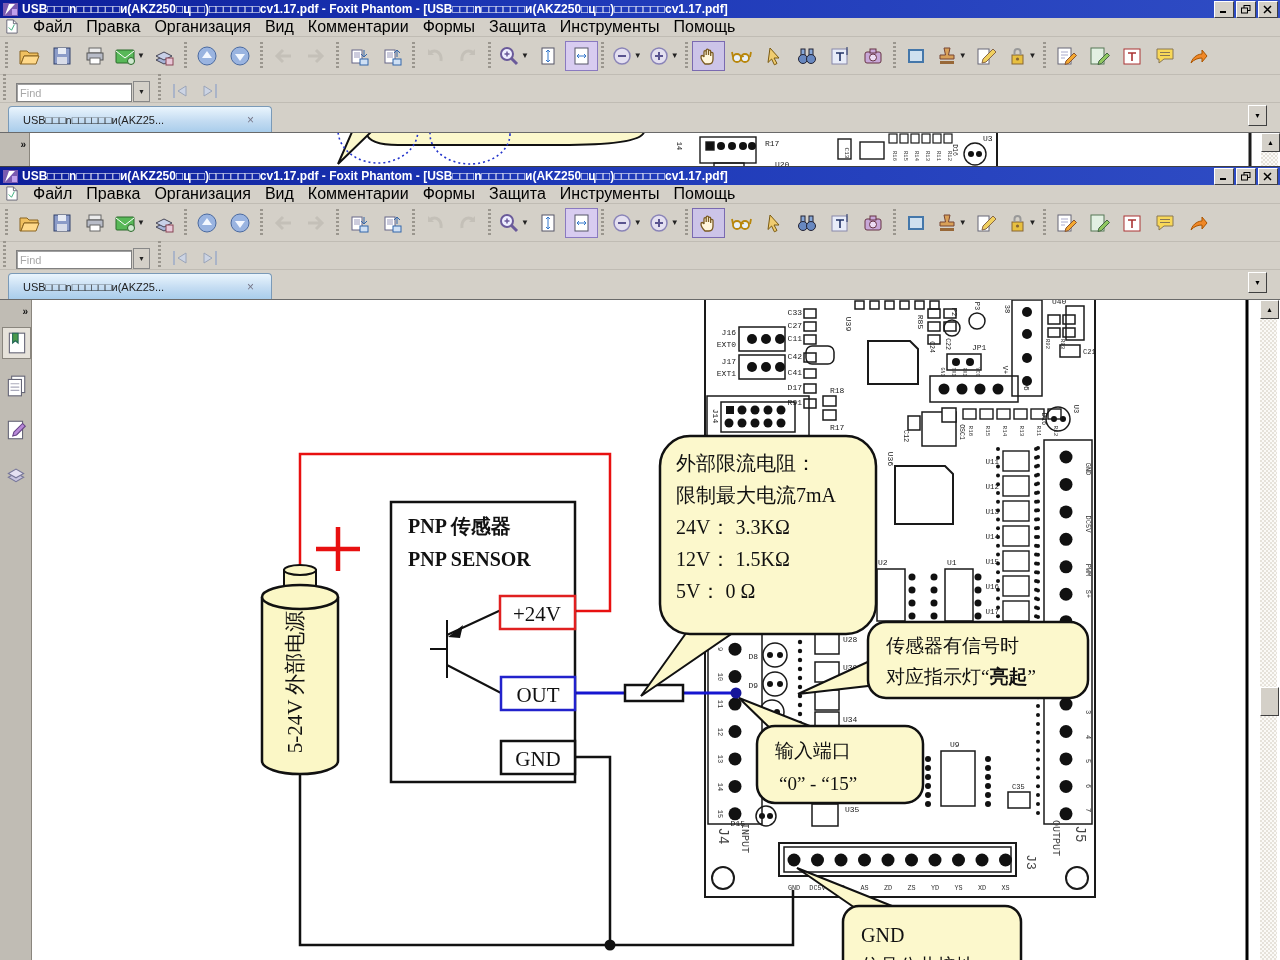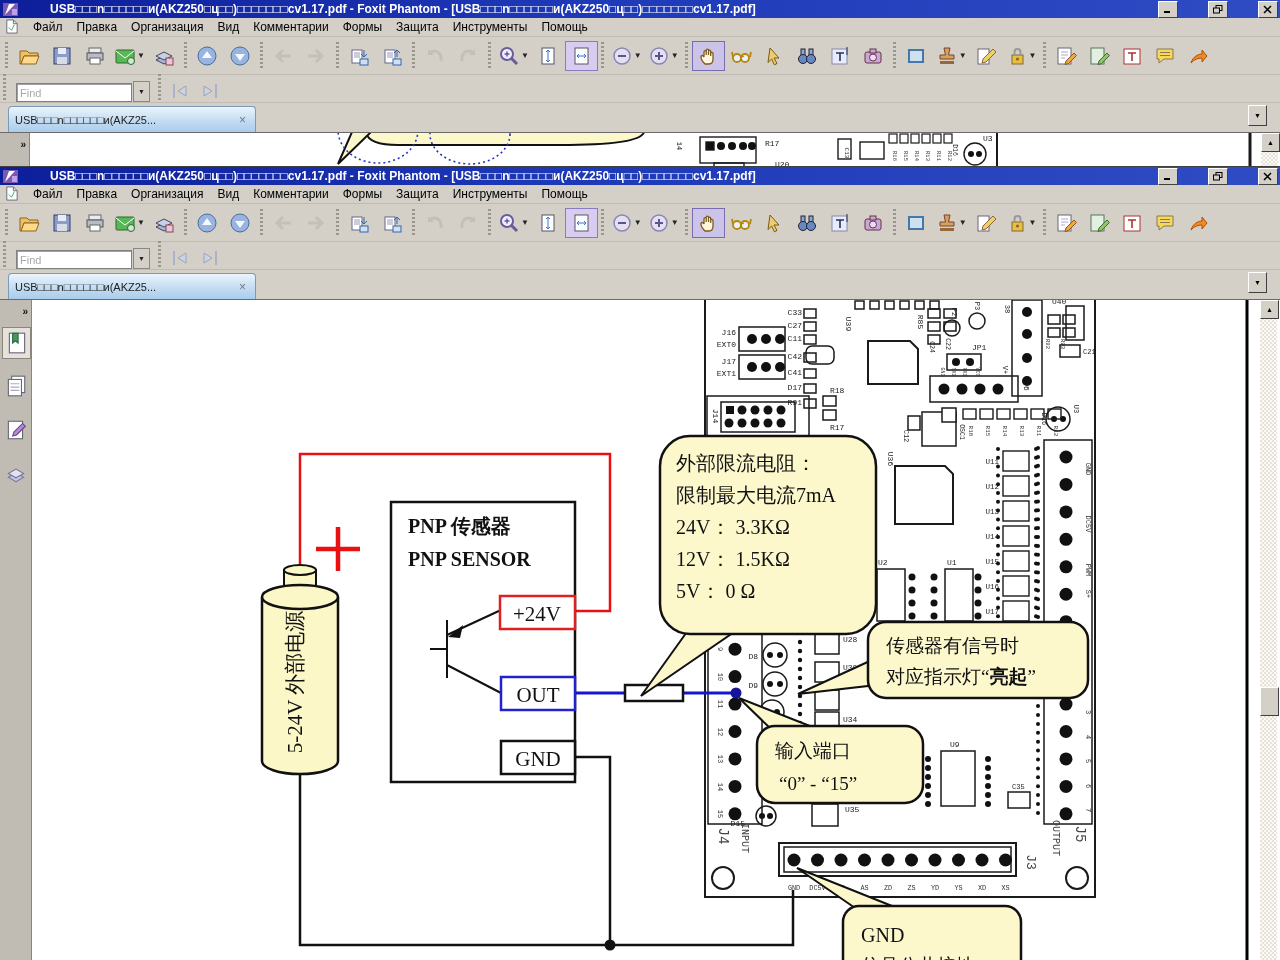--- a/index.html
+++ b/index.html
@@ -2,30 +2,30 @@
 <html><head>
 <meta charset="utf-8">
 <style>
   html,body{margin:0;padding:0;}
   body{width:1280px;height:960px;position:relative;overflow:hidden;
        background:#d4d0c8;font-family:"Liberation Sans",sans-serif;
        -webkit-font-smoothing:none;}
   .win{position:absolute;left:0;width:1280px;background:#d4d0c8;}
   
   .titlebar{height:18px;display:flex;align-items:center;padding:0 2px;
-    background:linear-gradient(90deg,#0d1e9a 0%,#1e39b8 45%,#2f4cc4 100%);gap:28px;}
+    background:linear-gradient(90deg,#0d1e9a 0%,#1e39b8 45%,#2f4cc4 100%);}
   .titlebar .app-ico{width:16px;height:15px;margin:0 3px 0 1px;flex:0 0 auto;}
   .titlebar .ttxt{color:#fff;font-weight:bold;font-size:12px;white-space:nowrap;
     overflow:hidden;flex:1 1 auto;letter-spacing:0;}
   .winbtn{width:18px;height:15px;margin-left:2px;background:#d4d0c8;
     border-top:1px solid #fff;border-left:1px solid #fff;
     border-right:1px solid #404040;border-bottom:1px solid #404040;
     display:flex;align-items:center;justify-content:center;flex:0 0 auto;}
   
-  .menubar{height:18px;display:flex;align-items:center;font-size:12px;
+  .menubar{height:18px;display:flex;align-items:center;font-size:16px;
     border-bottom:1px solid #c0bcb4;}
   .menubar .doc-ico{width:16px;height:16px;margin:0 6px 0 4px;}
   .menu-item{padding:1px 7px;white-space:nowrap;color:#000;}
   
   .toolbar{height:37px;display:flex;align-items:center;padding-left:2px;
     border-bottom:1px solid #c0bcb4;}
   .grip{width:3px;height:28px;margin:0 4px 0 3px;
     background:repeating-linear-gradient(to bottom,#9a968e 0 2px,transparent 2px 4px);}
   .tbtn{height:28px;min-width:27px;padding:0 2px;display:flex;align-items:center;
     justify-content:center;border:1px solid transparent;}
@@ -42,21 +42,21 @@
   .mini-drop{width:15px;height:19px;margin-left:1px;background:#d4d0c8;
     border:1px solid #888;display:flex;align-items:center;justify-content:center;
     font-size:7px;color:#222;}
   .navbtn{width:28px;height:22px;margin:0 1px;display:flex;align-items:center;
     justify-content:center;}
   
   .tabbar{height:29px;position:relative;display:flex;align-items:flex-end;}
   .tab{margin-left:8px;height:25px;width:234px;display:flex;align-items:center;
     background:linear-gradient(180deg,#eaf5fd 0%,#c4dcf2 55%,#a9cdeb 100%);
     border:1px solid #7a9ab8;border-bottom:none;border-radius:4px 4px 0 0;
-    font-size:11px;padding:0 6px;}
+    font-size:11px;padding:0 14px;}
   .tab .tlabel{flex:1;white-space:nowrap;overflow:hidden;color:#222;}
   .tab .tclose{color:#778;font-size:12px;padding:0 3px;}
   .ofl-btn{position:absolute;right:13px;top:2px;width:17px;height:19px;
     background:#d4d0c8;border-top:1px solid #fff;border-left:1px solid #fff;
     border-right:1px solid #404040;border-bottom:1px solid #404040;
     display:flex;align-items:center;justify-content:center;font-size:7px;}
   
   .content{position:relative;background:#fff;border-top:1px solid #6a6a6a;overflow:hidden;}
   .sidebar{position:absolute;left:0;top:0;bottom:0;width:31px;
     background:#c0bcb4;border-right:1px solid #8a867e;}

